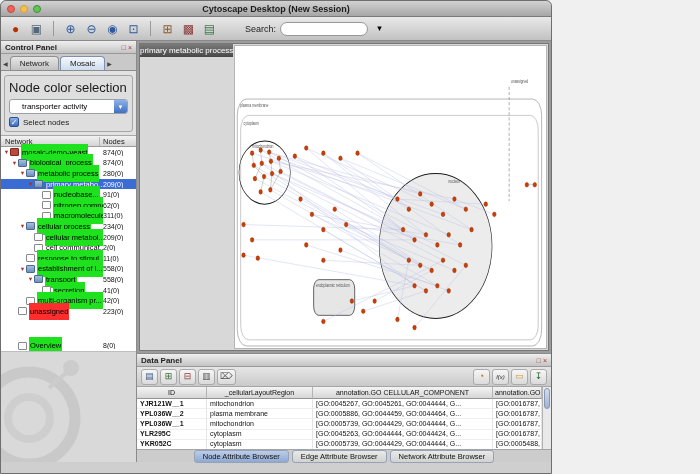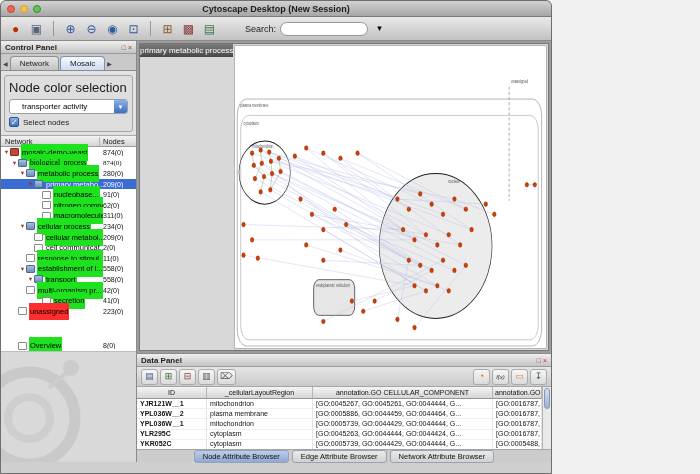--- a/index.html
+++ b/index.html
@@ -152,21 +152,21 @@
         <span class="th-net">Network</span>
         <span class="th-nodes">Nodes</span>
       </div>
       <div class="tree-rows" id="tree-rows">
           <div class="tree-row" style="padding-left: 2px;">
             <span class="arrow">▼</span>
             <span class="ticon net"></span>
             <span class="tlabel c-green">mosaic-demo-yeast</span>
             <span class="tcount">874(0)</span>
           </div>
-          <div class="tree-row" style="padding-left: 10px; font-family: Liberation Serif, serif;">
+          <div class="tree-row" style="padding-left: 10px;">
             <span class="arrow">▼</span>
             <span class="ticon folder"></span>
             <span class="tlabel c-green">biological_process</span>
             <span class="tcount">874(0)</span>
           </div>
           <div class="tree-row" style="padding-left: 18px;">
             <span class="arrow">▼</span>
             <span class="ticon folder"></span>
             <span class="tlabel c-green">metabolic process</span>
             <span class="tcount">280(0)</span>
@@ -224,31 +224,31 @@
             <span class="ticon folder"></span>
             <span class="tlabel c-green">establishment of l...</span>
             <span class="tcount">558(0)</span>
           </div>
           <div class="tree-row" style="padding-left: 26px;">
             <span class="arrow">▼</span>
             <span class="ticon folder"></span>
             <span class="tlabel c-green">transport</span>
             <span class="tcount">558(0)</span>
           </div>
+          <div class="tree-row" style="padding-left: 34px;">
+            <span class="arrow"></span>
+            <span class="ticon doc"></span>
+            <span class="tlabel c-green">secretion</span>
+            <span class="tcount">41(0)</span>
+          </div>
           <div class="tree-row" style="padding-left: 18px;">
             <span class="arrow"></span>
             <span class="ticon doc"></span>
             <span class="tlabel c-green">multi-organism pr...</span>
             <span class="tcount">42(0)</span>
-          </div>
-          <div class="tree-row" style="padding-left: 34px;">
-            <span class="arrow"></span>
-            <span class="ticon doc"></span>
-            <span class="tlabel c-green">secretion</span>
-            <span class="tcount">41(0)</span>
           </div>
           <div class="tree-row" style="padding-left: 10px;">
             <span class="arrow"></span>
             <span class="ticon doc"></span>
             <span class="tlabel c-red">unassigned</span>
             <span class="tcount">223(0)</span>
           </div>
           <div class="tree-row" style="padding-left: 10px; margin-top: 24px;">
             <span class="arrow"></span>
             <span class="ticon doc"></span>

